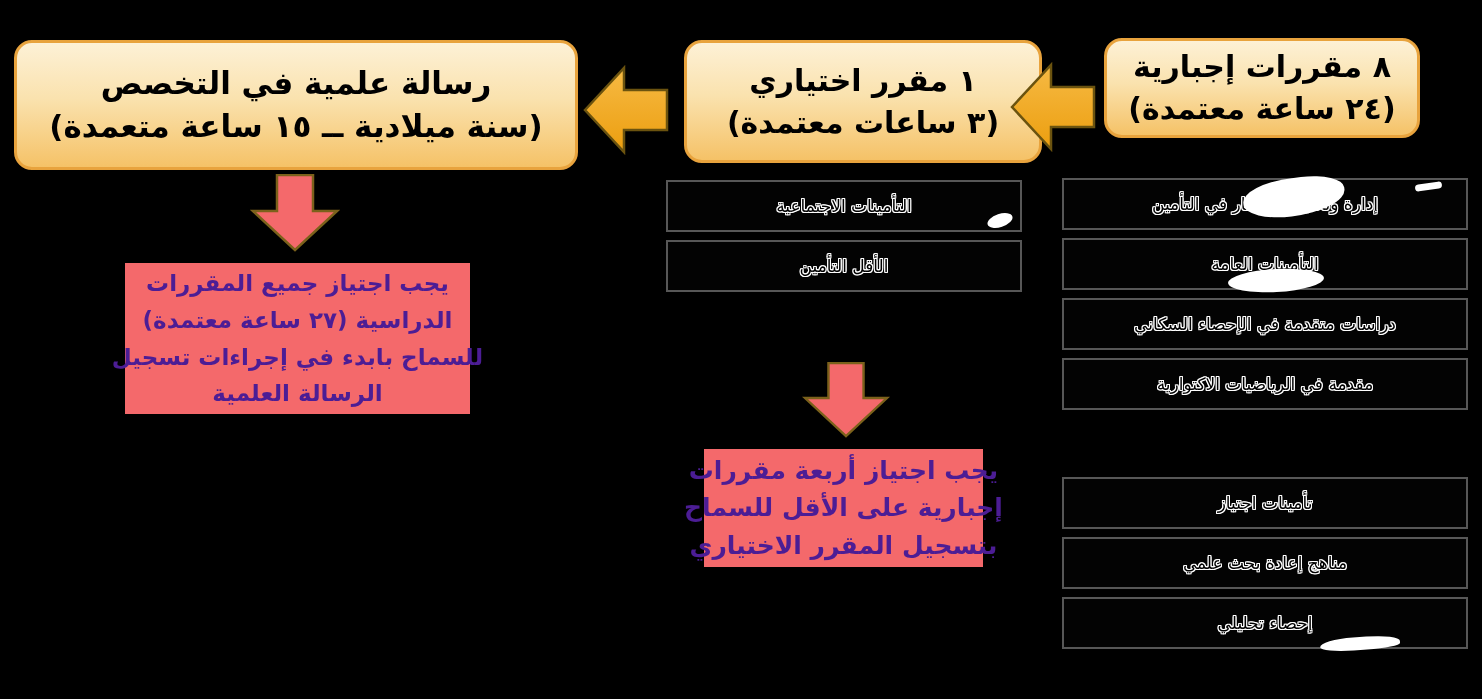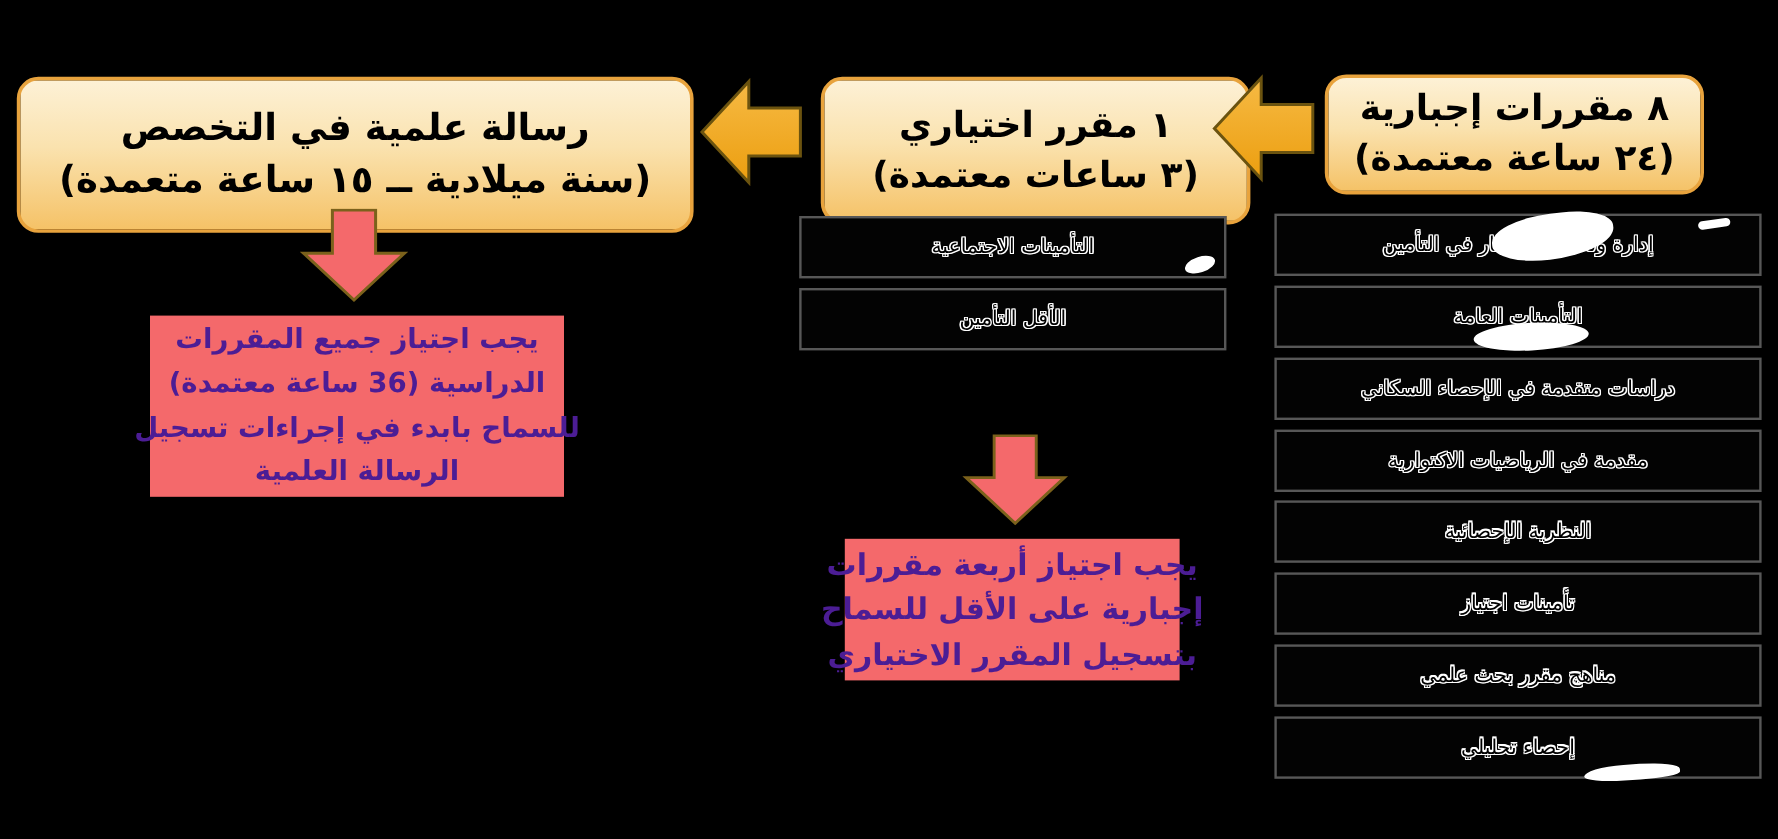--- a/index.html
+++ b/index.html
@@ -6,21 +6,21 @@
   .canvas{
     position:relative;width:1482px;height:699px;background:#000;overflow:hidden;
     font-family:"DejaVu Sans",sans-serif;direction:rtl;
   }
   
   .stage-box{
     position:absolute;box-sizing:border-box;
     background:linear-gradient(180deg,#FDF1D6 0%,#FAE2AE 45%,#F5C267 100%);
     border:3px solid #E8A33D;border-radius:18px;
     display:flex;flex-direction:column;align-items:center;justify-content:center;
-    color:#000;font-weight:bold;text-align:center;margin-top:24px;
+    color:#000;font-weight:bold;text-align:center;
   }
   .stage-box .line{white-space:nowrap;line-height:1.4;}
   #stage-mandatory{left:1104px;top:38px;width:316px;height:100px;font-size:30px;}
   #stage-elective{left:684px;top:40px;width:358px;height:123px;font-size:30px;}
   #stage-thesis{left:14px;top:40px;width:564px;height:130px;font-size:31px;}
   
   .course-box{
     position:absolute;box-sizing:border-box;background:#030303;
     border:2px solid #575757;
     display:flex;align-items:center;justify-content:center;
@@ -93,28 +93,25 @@
   </div>
   <div class="course-box col-right" style="top:238px">
     <span class="course-text">التأمينات العامة</span>
   </div>
   <div class="course-box col-right" style="top:358px">
     <span class="course-text">مقدمة في الرياضيات الاكتوارية</span>
   </div>
   <div class="course-box col-right" style="top:298px">
     <span class="course-text">دراسات متقدمة في الإحصاء السكاني</span>
   </div>
-  <div class="course-box col-right" style="top:417px">
-    <span class="course-text">النظرية الإحصائية</span>
-  </div>
   <div class="course-box col-right" style="top:477px">
     <span class="course-text">تأمينات اجتياز</span>
   </div>
   <div class="course-box col-right" style="top:537px">
-    <span class="course-text">مناهج مقرر بحث علمي</span>
+    <span class="course-text">مناهج إعادة بحث علمي</span>
   </div>
   <div class="course-box col-right" style="top:597px">
     <span class="course-text">إحصاء تحليلي</span>
   </div>
 
   <div class="course-box col-mid" style="top:180px">
     <span class="course-text">التأمينات الاجتماعية</span>
   </div>
   <div class="course-box col-mid" style="top:240px">
     <span class="course-text">الأقل التأمين</span>
@@ -122,21 +119,21 @@
 
   <svg class="arrow" id="arrow-down-left" viewBox="0 0 90 78">
     <polygon points="27,1 63,1 63,37 87,37 45,76 3,37 27,37" fill="#F4696B" stroke="#7B611B" stroke-width="2.5"></polygon>
   </svg>
   <svg class="arrow" id="arrow-down-mid" viewBox="0 0 90 78">
     <polygon points="27,1 63,1 63,37 87,37 45,76 3,37 27,37" fill="#F4696B" stroke="#7B611B" stroke-width="2.5"></polygon>
   </svg>
 
   <div class="note-box" id="note-thesis">
     <div class="line">يجب اجتياز جميع المقررات</div>
-    <div class="line">الدراسية (36 ساعة معتمدة)</div>
+    <div class="line">الدراسية (٢٧ ساعة معتمدة)</div>
     <div class="line">للسماح بابدء في إجراءات تسجيل</div>
     <div class="line">الرسالة العلمية</div>
   </div>
 
   <div class="note-box" id="note-elective">
     <div class="line">يجب اجتياز أربعة مقررات</div>
     <div class="line">إجبارية على الأقل للسماح</div>
     <div class="line">بتسجيل المقرر الاختياري</div>
   </div>
 

